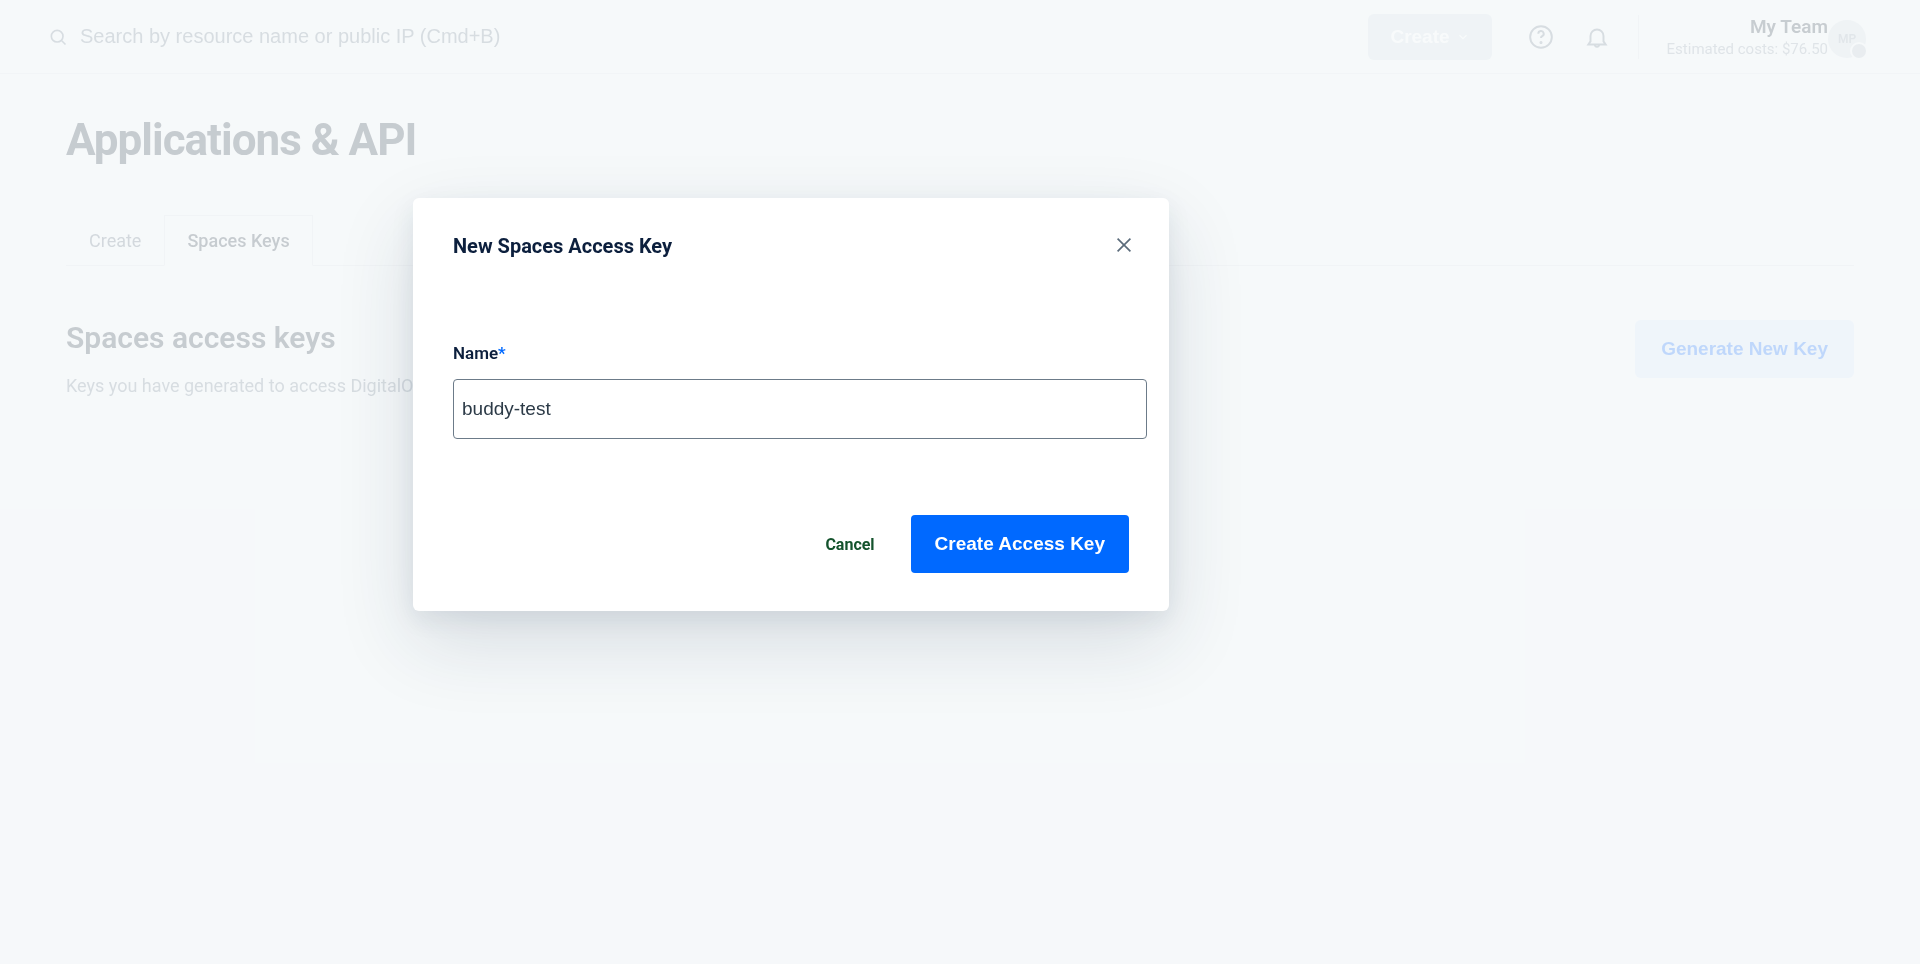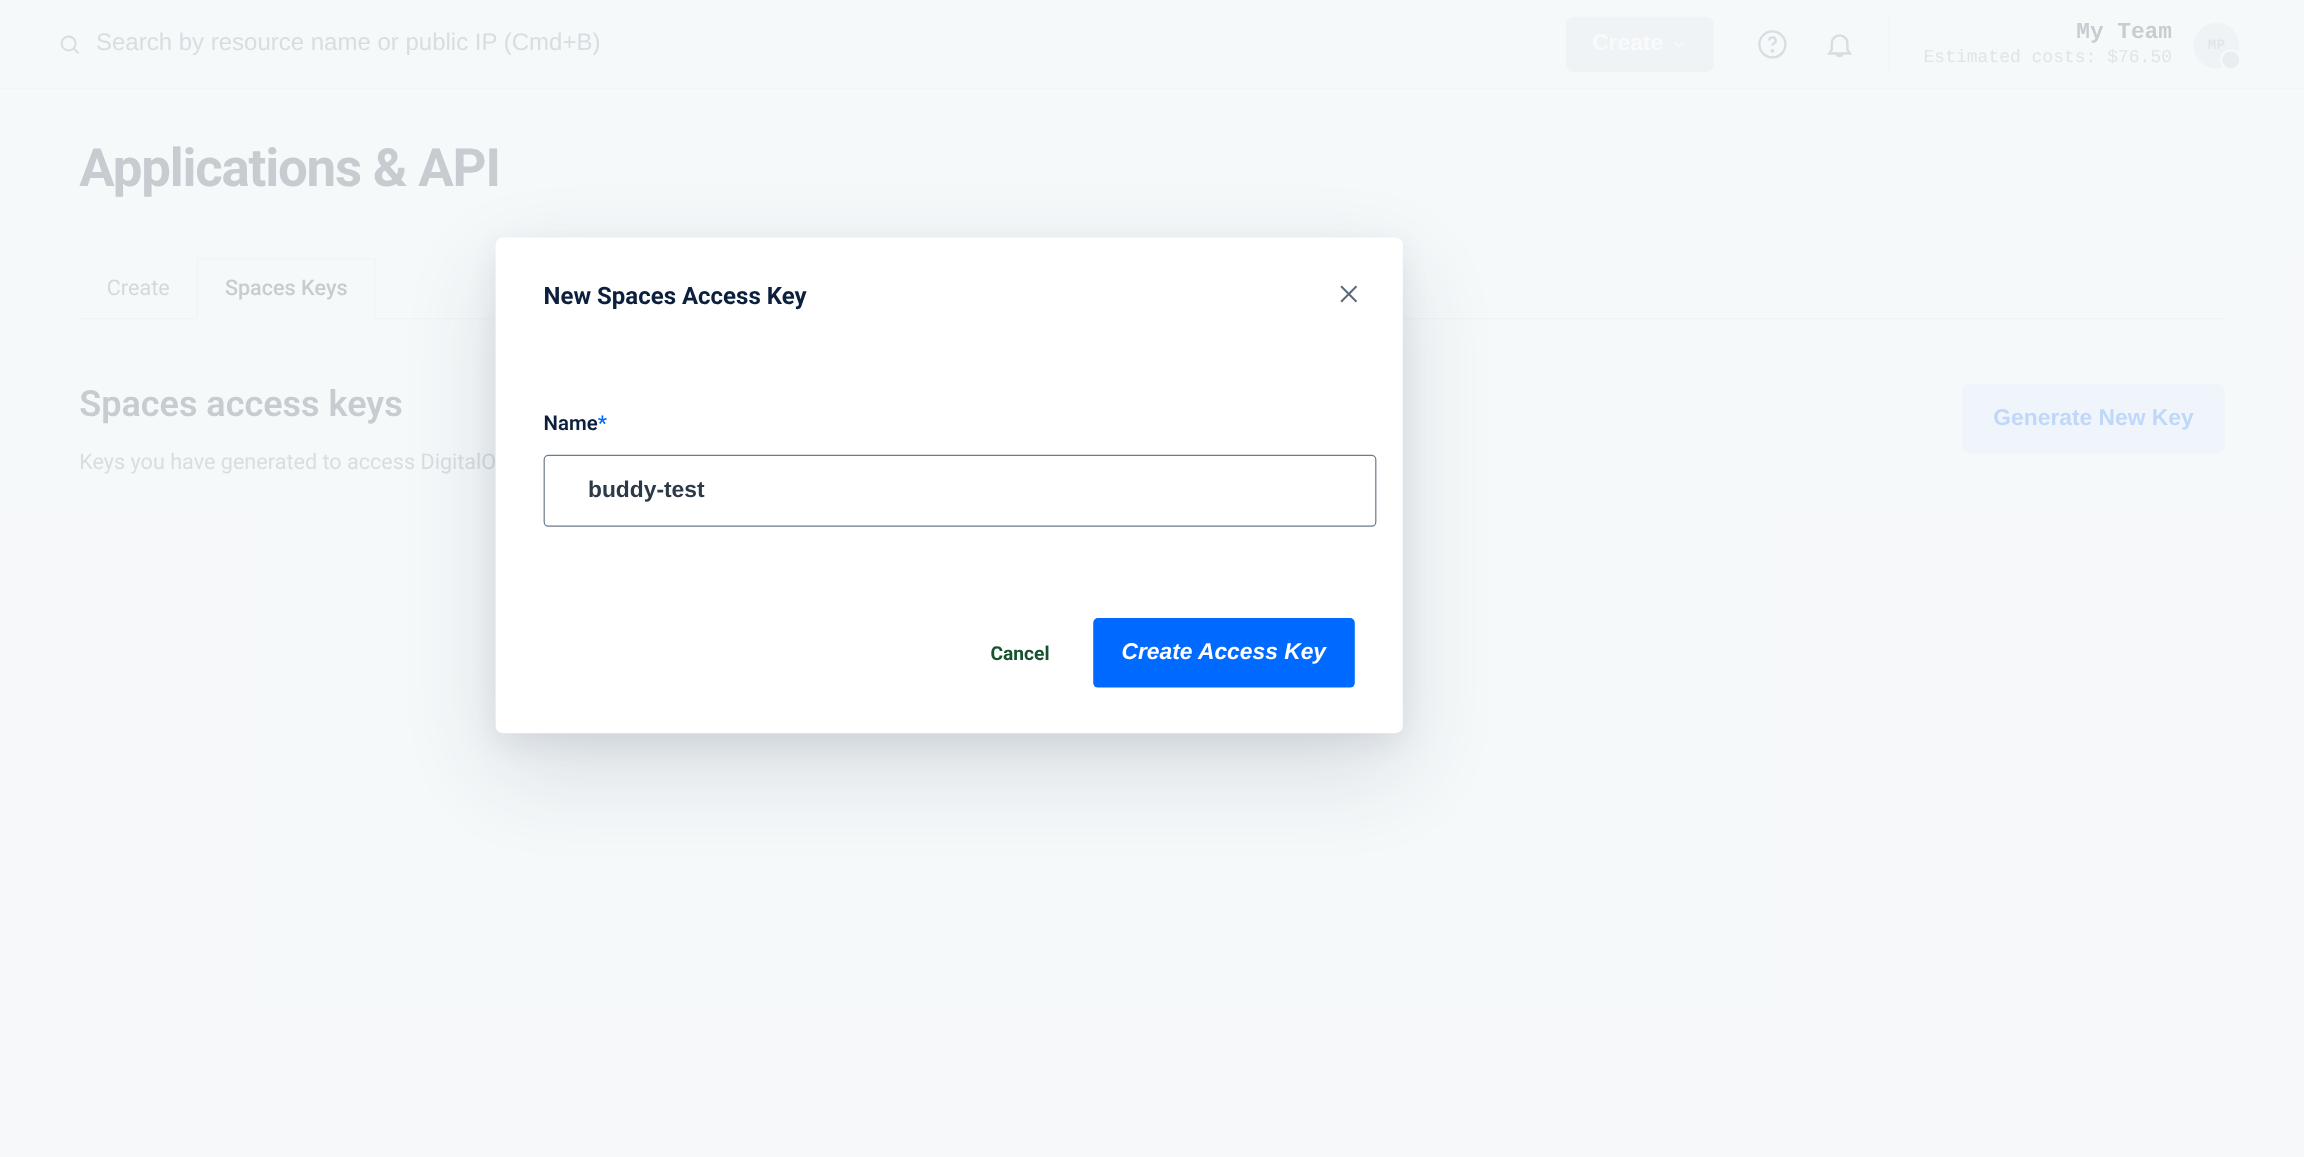--- a/index.html
+++ b/index.html
@@ -88,22 +88,20 @@
     width: 1px;
     height: 44px;
     background: #e3e8ec;
     margin-left: 28px;
   }
   .team-block {
     margin-left: 28px;
     text-align: right;
     display: flex;
     align-items: flex-end;
-    gap: 18px;
-    font-family: Liberation Mono, monospace;
   }
   .team-text {
     display: flex;
     flex-direction: column;
     align-items: flex-end;
   }
   .team-name {
     font-size: 19px;
     font-weight: 600;
     color: #3f4b57;
@@ -239,25 +237,24 @@
   }
   .field-label .req {
     color: #0069ff;
   }
   .text-input {
     margin-top: 16px;
     width: 694px;
     height: 60px;
     border: 1px solid #6c7b89;
     border-radius: 4px;
-    padding: 0 36px;
+    padding: 0 8px;
     font-size: 19px;
     color: #2c3a47;
     outline: none;
-    font-weight: bold;
   }
   .modal-actions {
     display: flex;
     justify-content: flex-end;
     align-items: center;
     gap: 36px;
     margin-top: 76px;
   }
   .cancel-link {
     font-size: 16px;
@@ -267,21 +264,20 @@
   }
   .primary-btn {
     background: #0069ff;
     color: #fff;
     border: none;
     border-radius: 4px;
     font-size: 19px;
     font-weight: 600;
     padding: 18px 24px;
     cursor: pointer;
-    font-style: italic;
   }
 </style>
 </head>
 <body>
 
 <div class="header">
   <div class="search-wrap">
     <svg class="search-icon" viewBox="0 0 24 24">
       <circle cx="11" cy="11" r="7"></circle>
       <line x1="21" y1="21" x2="16.5" y2="16.5"></line>

